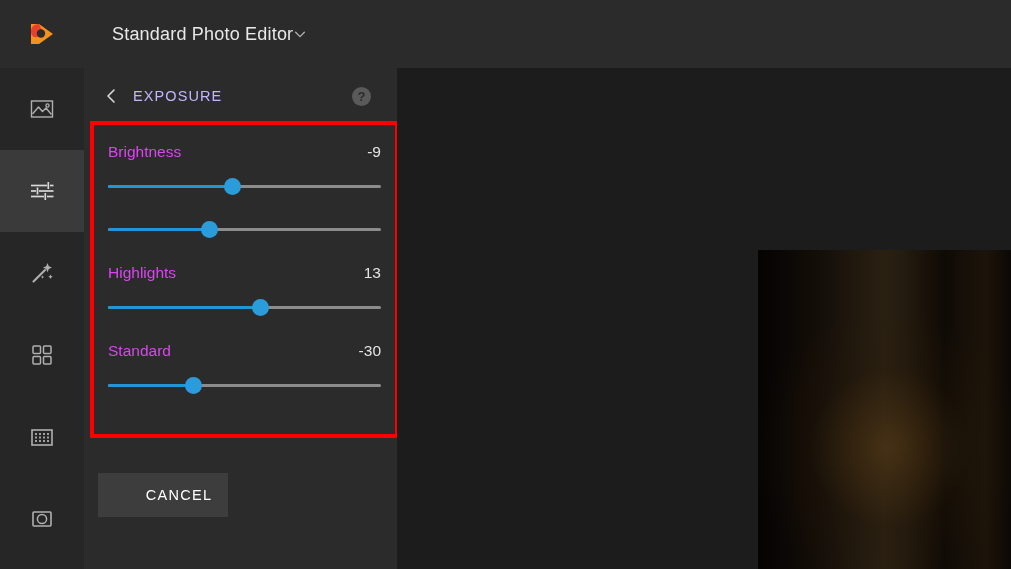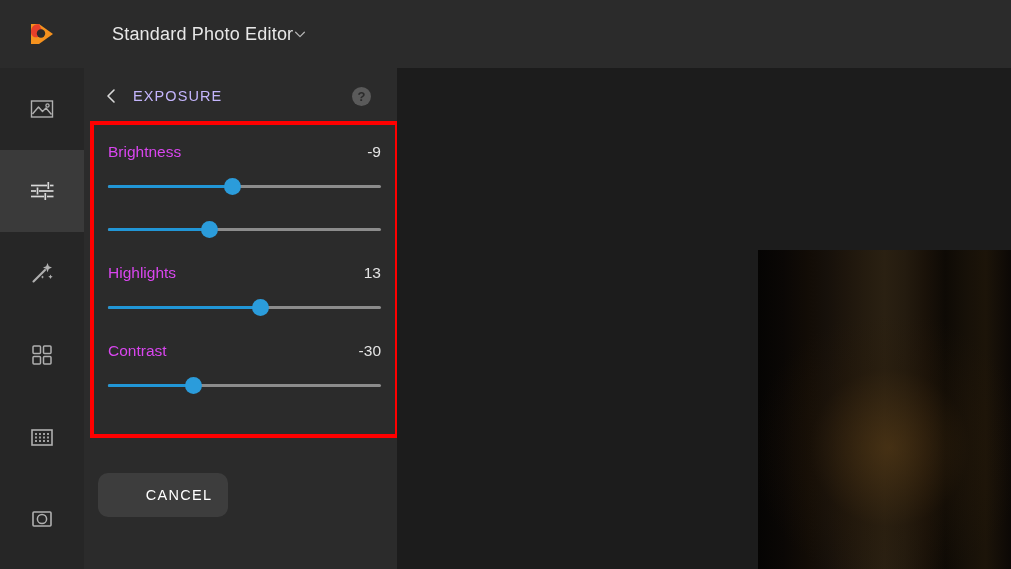--- a/index.html
+++ b/index.html
@@ -88,21 +88,21 @@
   .knob {
     position:absolute; top:0px; width:17px; height:17px; margin-left:-8.5px;
     background:#2b9cdb; border-radius:50%;
   }
 
   
   #actions {
     position:absolute; left:14px; top:405px; display:flex; gap:22px;
   }
   .btn {
-    height:44px; border-radius:10px;
+    height:44px; border-radius:0;
     display:flex; align-items:center; justify-content:center;
     font-size:14.5px; letter-spacing:1.3px; color:#ffffff;
     text-transform:uppercase; user-select:none;padding-left:32px;
   }
   #cancel-btn { width:130px; background:#3d3d3d; }
   #apply-btn  { width:130px; background:#2b9cdb; }
 
   
   #canvas {
     position:absolute; left:397px; top:68px; width:614px; height:501px;
@@ -252,21 +252,21 @@
           </div>
           <div class="track">
             <div class="track-bg"></div>
             <div class="track-fill" style="width: 56%;"></div>
             <div class="knob" style="left: 56%;"></div>
           </div>
         </div>
 
         <div class="slider-row">
           <div class="slider-head">
-            <span class="slider-label">Contrast</span>
+            <span class="slider-label">Standard</span>
             <span class="slider-value">-30</span>
           </div>
           <div class="track">
             <div class="track-bg"></div>
             <div class="track-fill" style="width: 31.5%;"></div>
             <div class="knob" style="left: 31.5%;"></div>
           </div>
         </div>
 
       </div>

